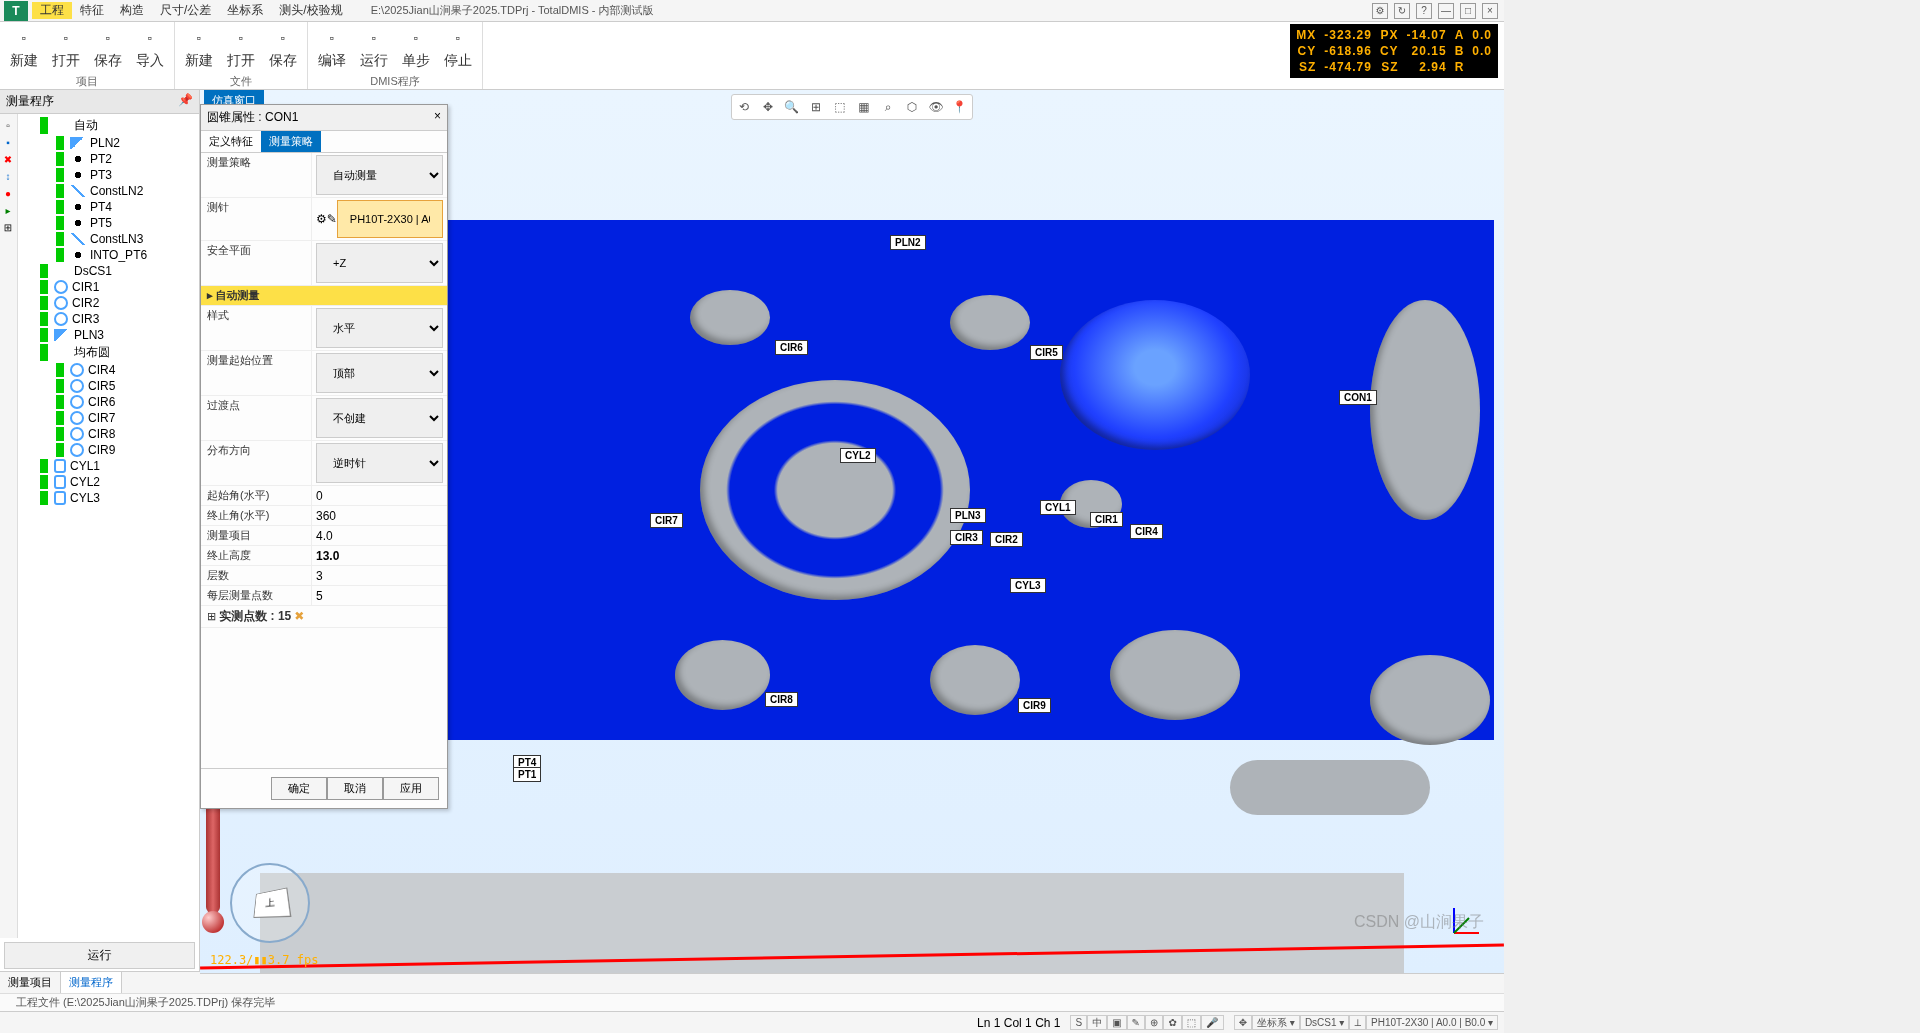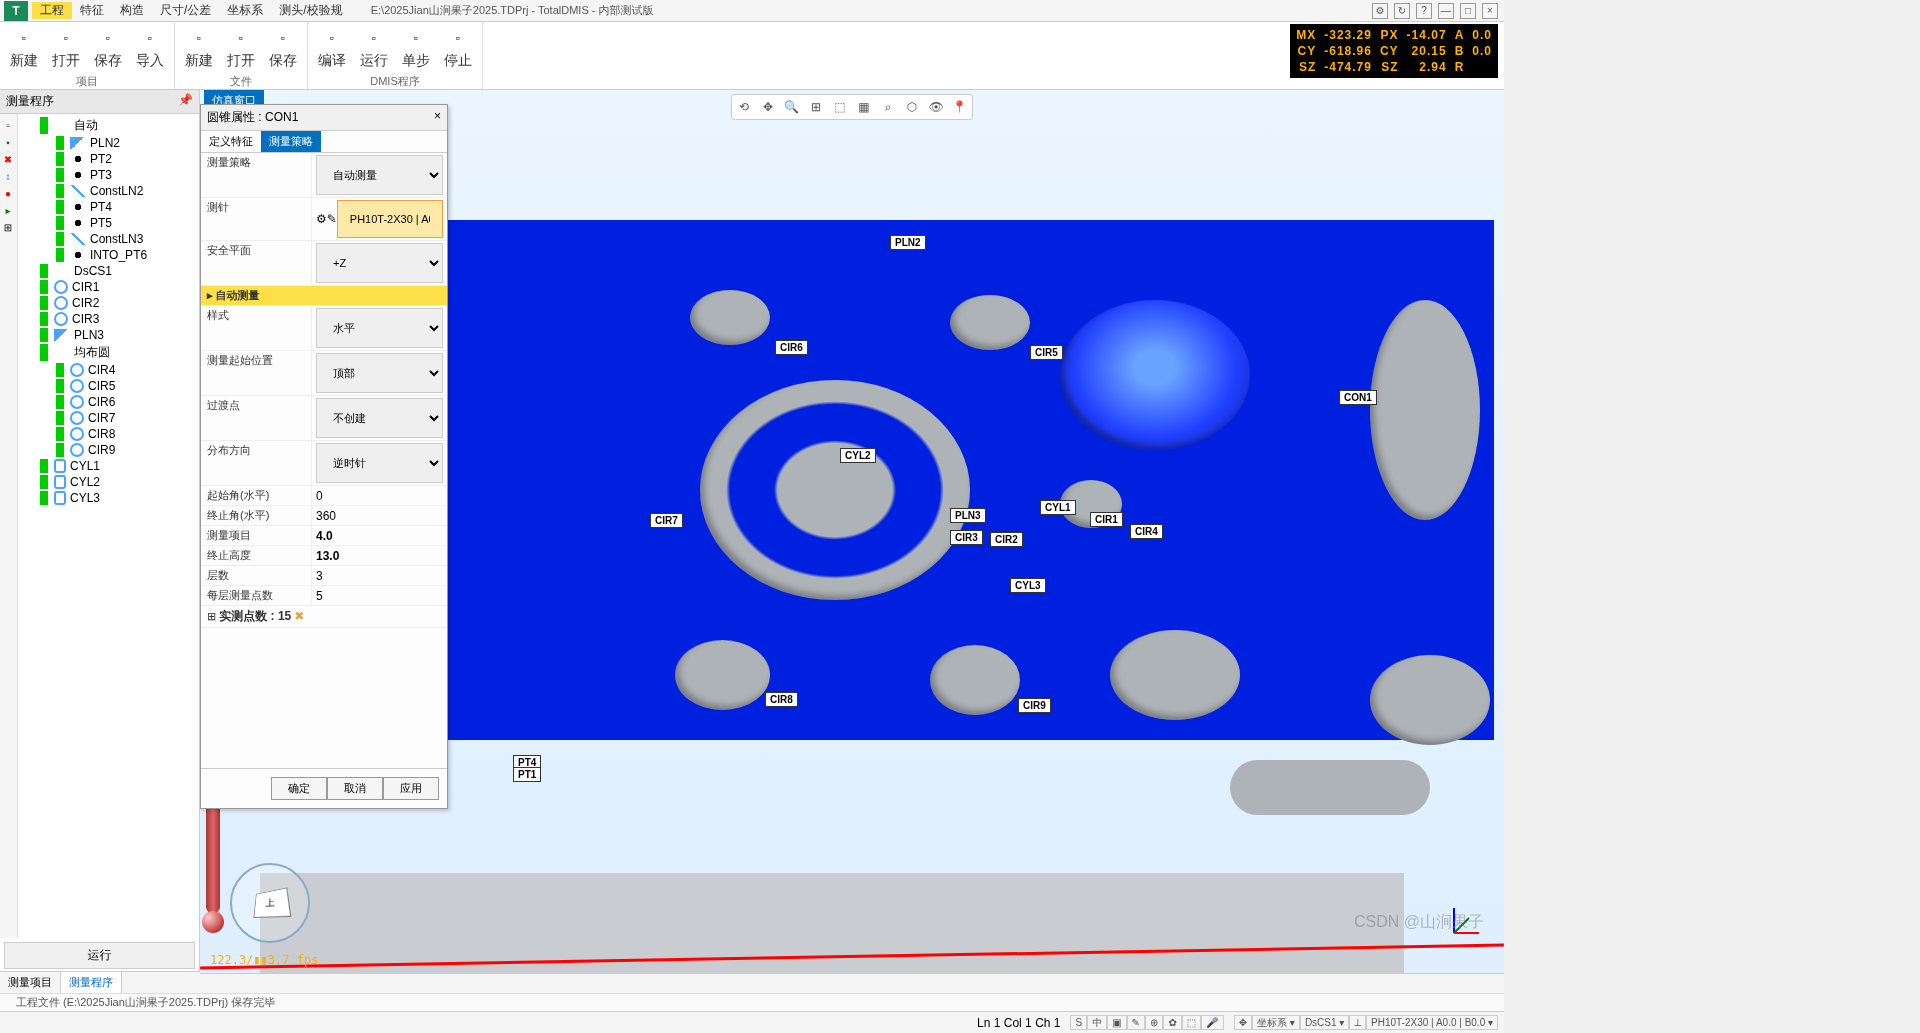--- a/index.html
+++ b/index.html
@@ -395,21 +395,21 @@
           </div>
           <div class="prop-row">
             <div class="k">终止角(水平)</div>
             <div class="v">
               <span>360</span>
             </div>
           </div>
           <div class="prop-row">
             <div class="k">测量项目</div>
             <div class="v">
-              <span style="font-weight:bold">4.0</span>
+              <span style="font-weight:normal">4.0</span>
             </div>
           </div>
           <div class="prop-row">
             <div class="k">终止高度</div>
             <div class="v">
               <span style="font-weight:bold">13.0</span>
             </div>
           </div>
           <div class="prop-row">
             <div class="k">层数</div>

